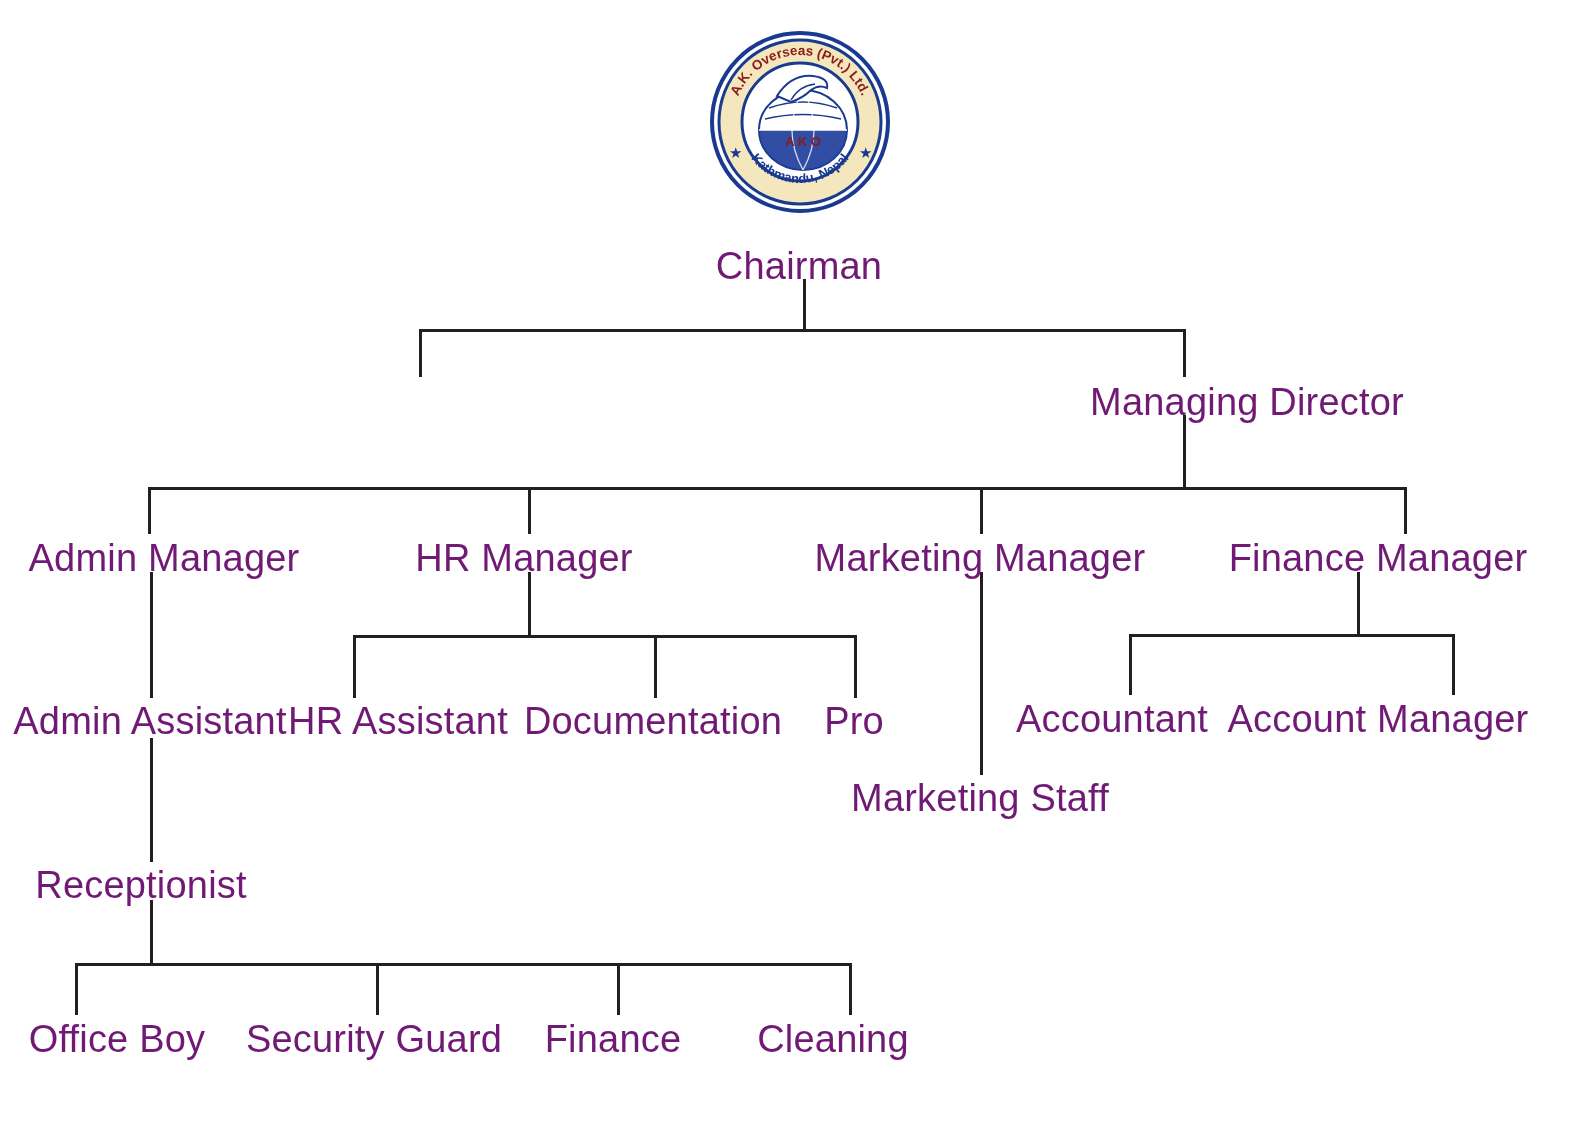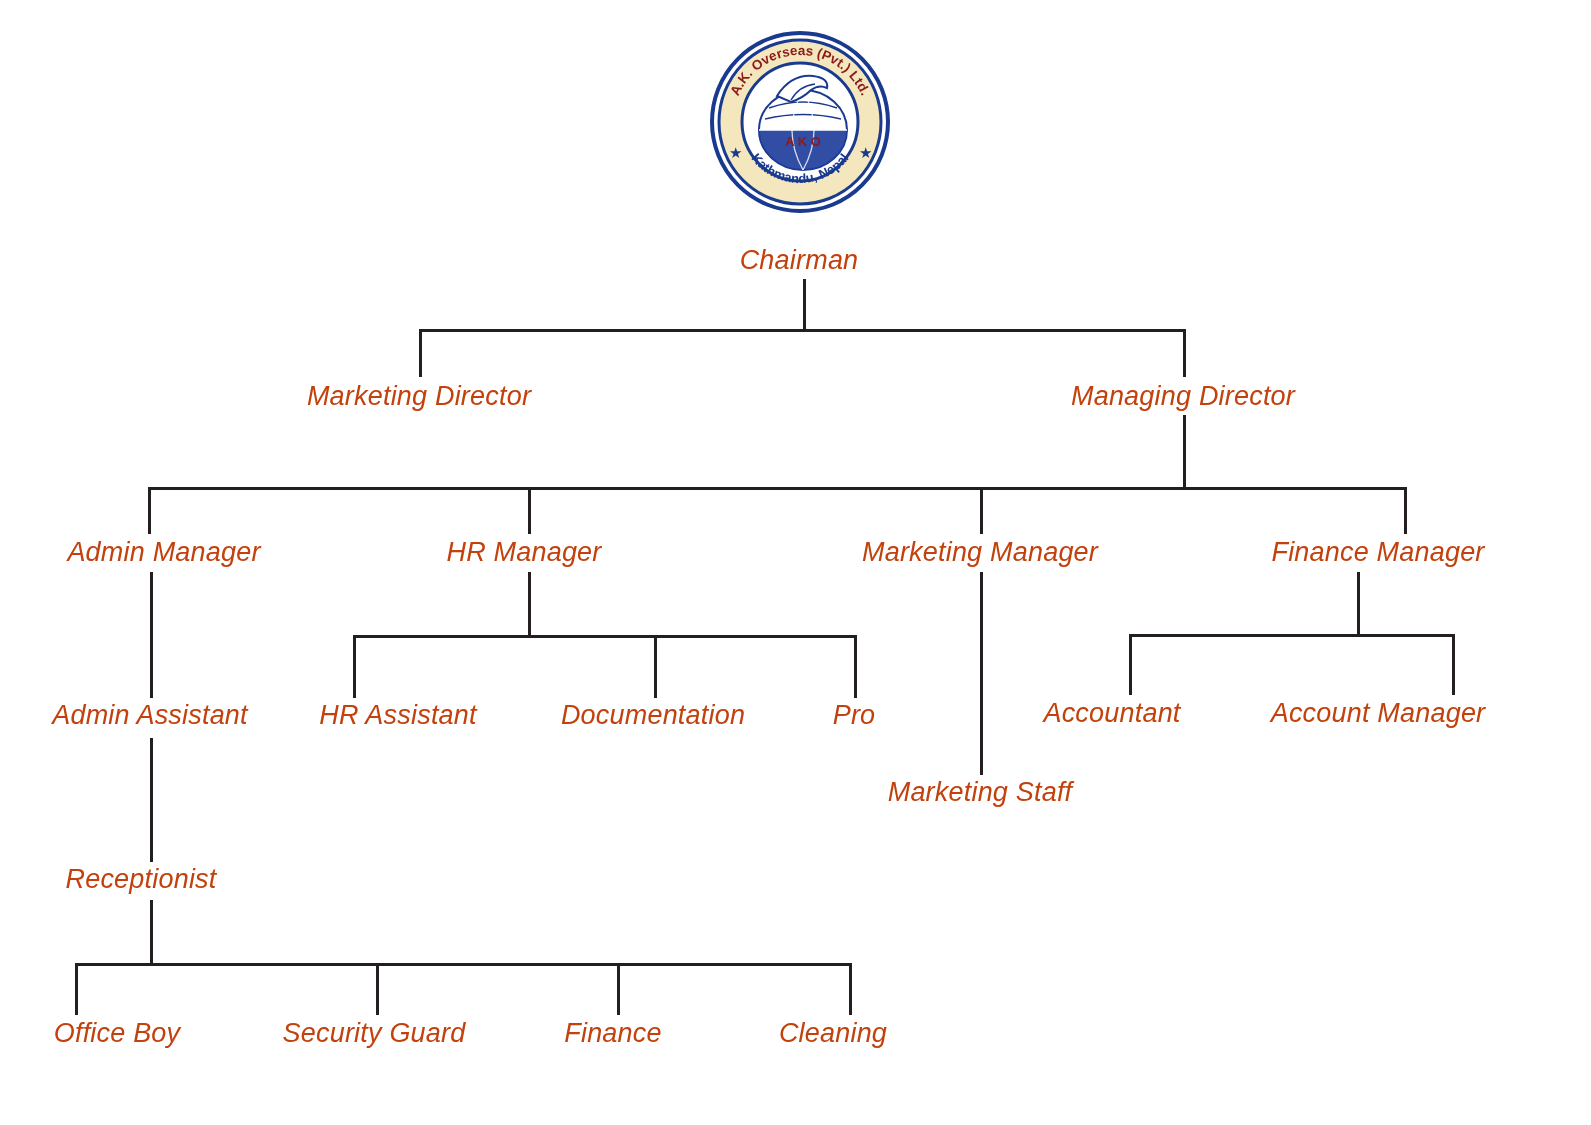--- a/index.html
+++ b/index.html
@@ -14,25 +14,24 @@
   #canvas {
     position: relative;
     width: 1591px;
     height: 1125px;
     overflow: hidden;
     background: #ffffff;
   }
   .node {
     position: absolute;
     white-space: nowrap;
-    font-size: 27px;
+    font-size: 38px;
     line-height: 1;
-    color: #c2410c;
+    color: #701a75;
     letter-spacing: 0.2px;
-    font-style: italic;
   }
   .node.center {
     transform: translateX(-50%);
   }
   .line {
     position: absolute;
     background: #231f20;
   }
   .vline { width: 3px; }
   .hline { height: 3px; }
@@ -119,23 +118,22 @@
 
   <div class="line vline" style="left:150px; top:900px; height:63px;"></div>
   <div class="line hline" style="left:75px; top:963px; width:777px;"></div>
   <div class="line vline" style="left:75px; top:963px; height:52px;"></div>
   <div class="line vline" style="left:376px; top:963px; height:52px;"></div>
   <div class="line vline" style="left:617px; top:963px; height:52px;"></div>
   <div class="line vline" style="left:849px; top:963px; height:52px;"></div>
 
   <div class="node center" style="left:799px; top:247px;">Chairman</div>
 
-  <div class="node center" style="left:419px; top:383px;">Marketing Director</div>
 
-  <div class="node center" style="left:1183px; top:383px;text-align:center;">Managing Director</div>
+  <div class="node center" style="left:1247px; top:383px;text-align:center;">Managing Director</div>
 
   <div class="node center" style="left:164px; top:539px;">Admin Manager</div>
 
   <div class="node center" style="left:524px; top:539px;">HR Manager</div>
 
   <div class="node center" style="left:980px; top:539px;text-align:center;">Marketing Manager</div>
 
   <div class="node center" style="left:1378px; top:539px;">Finance Manager</div>
 
   <div class="node center" style="left:150px; top:702px;">Admin Assistant</div>

